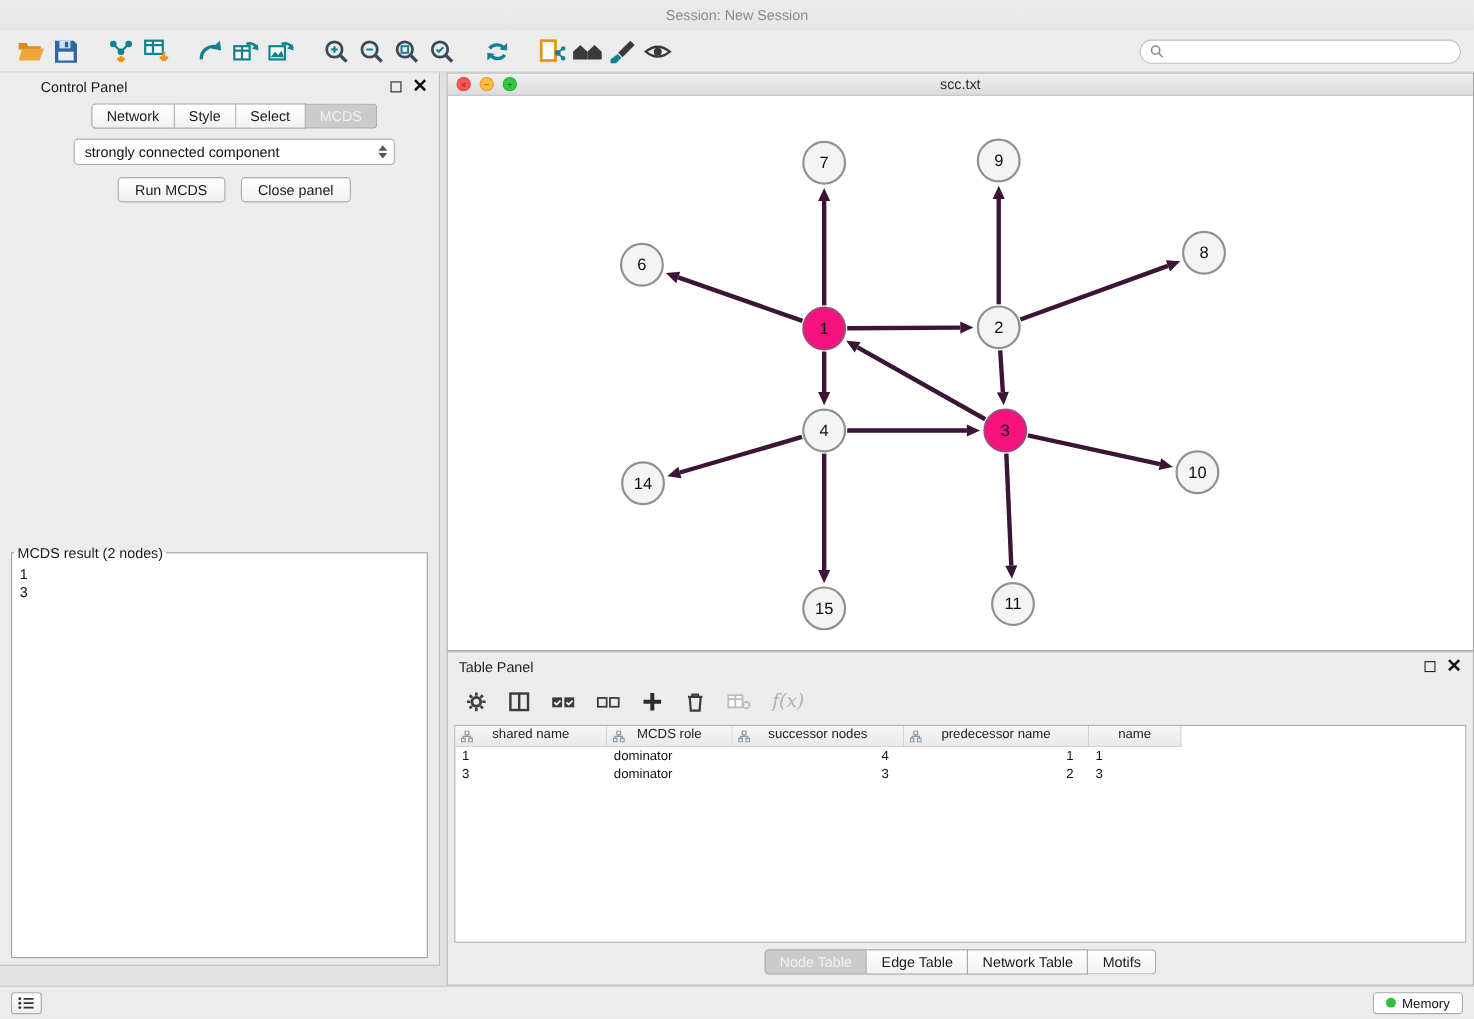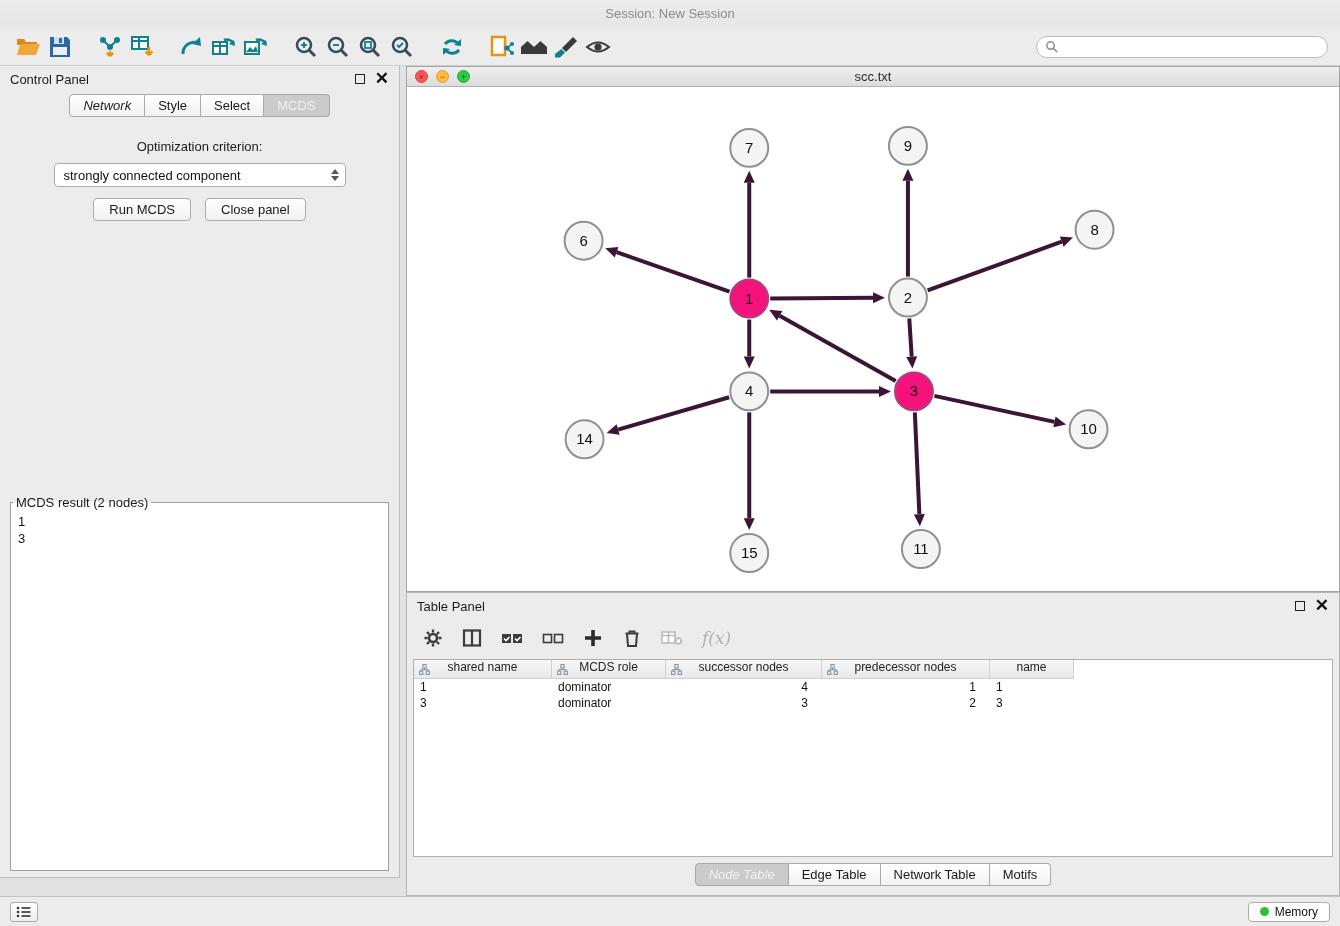--- a/index.html
+++ b/index.html
@@ -16,31 +16,31 @@
   .tbi { width:32px; height:32px; display:flex; align-items:center; justify-content:center; cursor:default; }
   .tb-gap { width:18px; }
   .searchbox { margin-left:auto; width:292px; height:22px; background:#fff;
     border:1px solid #bdbdbd; border-radius:12px; display:flex; align-items:center; padding:0 8px; gap:5px; }
   .searchbox input { border:none; outline:none; flex:1; font-size:12px; background:transparent; }
 
   .main { position:absolute; top:66px; left:0; right:0; bottom:30px; background:#e2e2e2; }
 
   
   .control-panel { position:absolute; left:0; top:0; width:400px; height:812px;
-    background:#ececec; border-right:1px solid #bdbdbd; border-bottom:1px solid #bdbdbd; }
+    background:#ececec; border-right:1px solid #bdbdbd; border-bottom:1px solid #bdbdbd;padding-left:27px; }
   .panel-header { height:26px; display:flex; align-items:center; padding:0 10px; font-size:13px; color:#1a1a1a; }
   .panel-header .spacer { flex:1; }
   .win-float { width:10px; height:10px; border:1.5px solid #222; display:inline-block; margin-right:10px; }
   .win-close { font-size:17px; font-weight:bold; color:#111; line-height:14px; }
 
   .seg { display:inline-flex; }
   .seg .seg-btn { font-family:"Liberation Sans",sans-serif; font-size:13px; color:#1a1a1a;
     background:linear-gradient(#ffffff,#f2f2f2); border:1px solid #a9a9a9; border-left:none;
     padding:3px 13px; cursor:default; }
-  .seg .seg-btn:first-child { border-left:1px solid #a9a9a9; border-radius:4px 0 0 4px;font-style:italic; }
+  .seg .seg-btn:first-child { border-left:1px solid #a9a9a9; border-radius:4px 0 0 4px; }
   .seg .seg-btn:last-child { border-radius:0 4px 4px 0; }
   .seg .seg-btn.active { background:#cbcbcb; color:#f1f1f1; }
   .cp-tabs { text-align:center; margin-top:2px; }
 
   .cp-opt-label { text-align:center; font-size:13px; color:#1a1a1a; margin-top:22px; }
   .mac-select { width:292px; height:24px; margin:9px auto 0; background:#fff;
     border:1px solid #ababab; border-radius:4px; display:flex; align-items:center;
     padding:0 6px 0 9px; font-size:13px; color:#111; }
   .mac-select .sel-value { flex:1; text-align:left; }
   .spinner { display:flex; flex-direction:column; gap:2px; align-items:center; }
@@ -250,21 +250,20 @@
       <span class="win-close">✕</span>
     </div>
     <div class="cp-tabs">
       <div class="seg">
         <button class="seg-btn">Network</button>
         <button class="seg-btn">Style</button>
         <button class="seg-btn">Select</button>
         <button class="seg-btn active">MCDS</button>
       </div>
     </div>
-    <div class="cp-opt-label">Optimization criterion:</div>
     <div class="mac-select">
       <span class="sel-value">strongly connected component</span>
       <span class="spinner">
           <i class="up"></i>
           <i class="down"></i>
         </span>
     </div>
     <div class="cp-buttons">
       <button class="mac-btn">Run MCDS</button>
       <button class="mac-btn">Close panel</button>
@@ -479,21 +478,21 @@
             </svg>
           <span>successor nodes</span>
         </div>
         <div class="th w3">
           <svg class="sort-ico" width="11" height="11" viewBox="0 0 10 10">
               <rect x="3.5" y="0.5" width="3" height="3" fill="none" stroke="#8898a8"></rect>
               <rect x="0.5" y="6.5" width="3" height="3" fill="none" stroke="#8898a8"></rect>
               <rect x="6.5" y="6.5" width="3" height="3" fill="none" stroke="#8898a8"></rect>
               <path d="M5 3.5 V5 M2 6.5 V5 h6 v1.5" stroke="#8898a8" fill="none"></path>
             </svg>
-          <span>predecessor nodes</span>
+          <span>predecessor name</span>
         </div>
         <div class="th w4">
           <span>name</span>
         </div>
       </div>
       <div class="trow">
         <div class="td w0">1</div>
         <div class="td w1">dominator</div>
         <div class="td w2 num">4</div>
         <div class="td w3 num">1</div>

